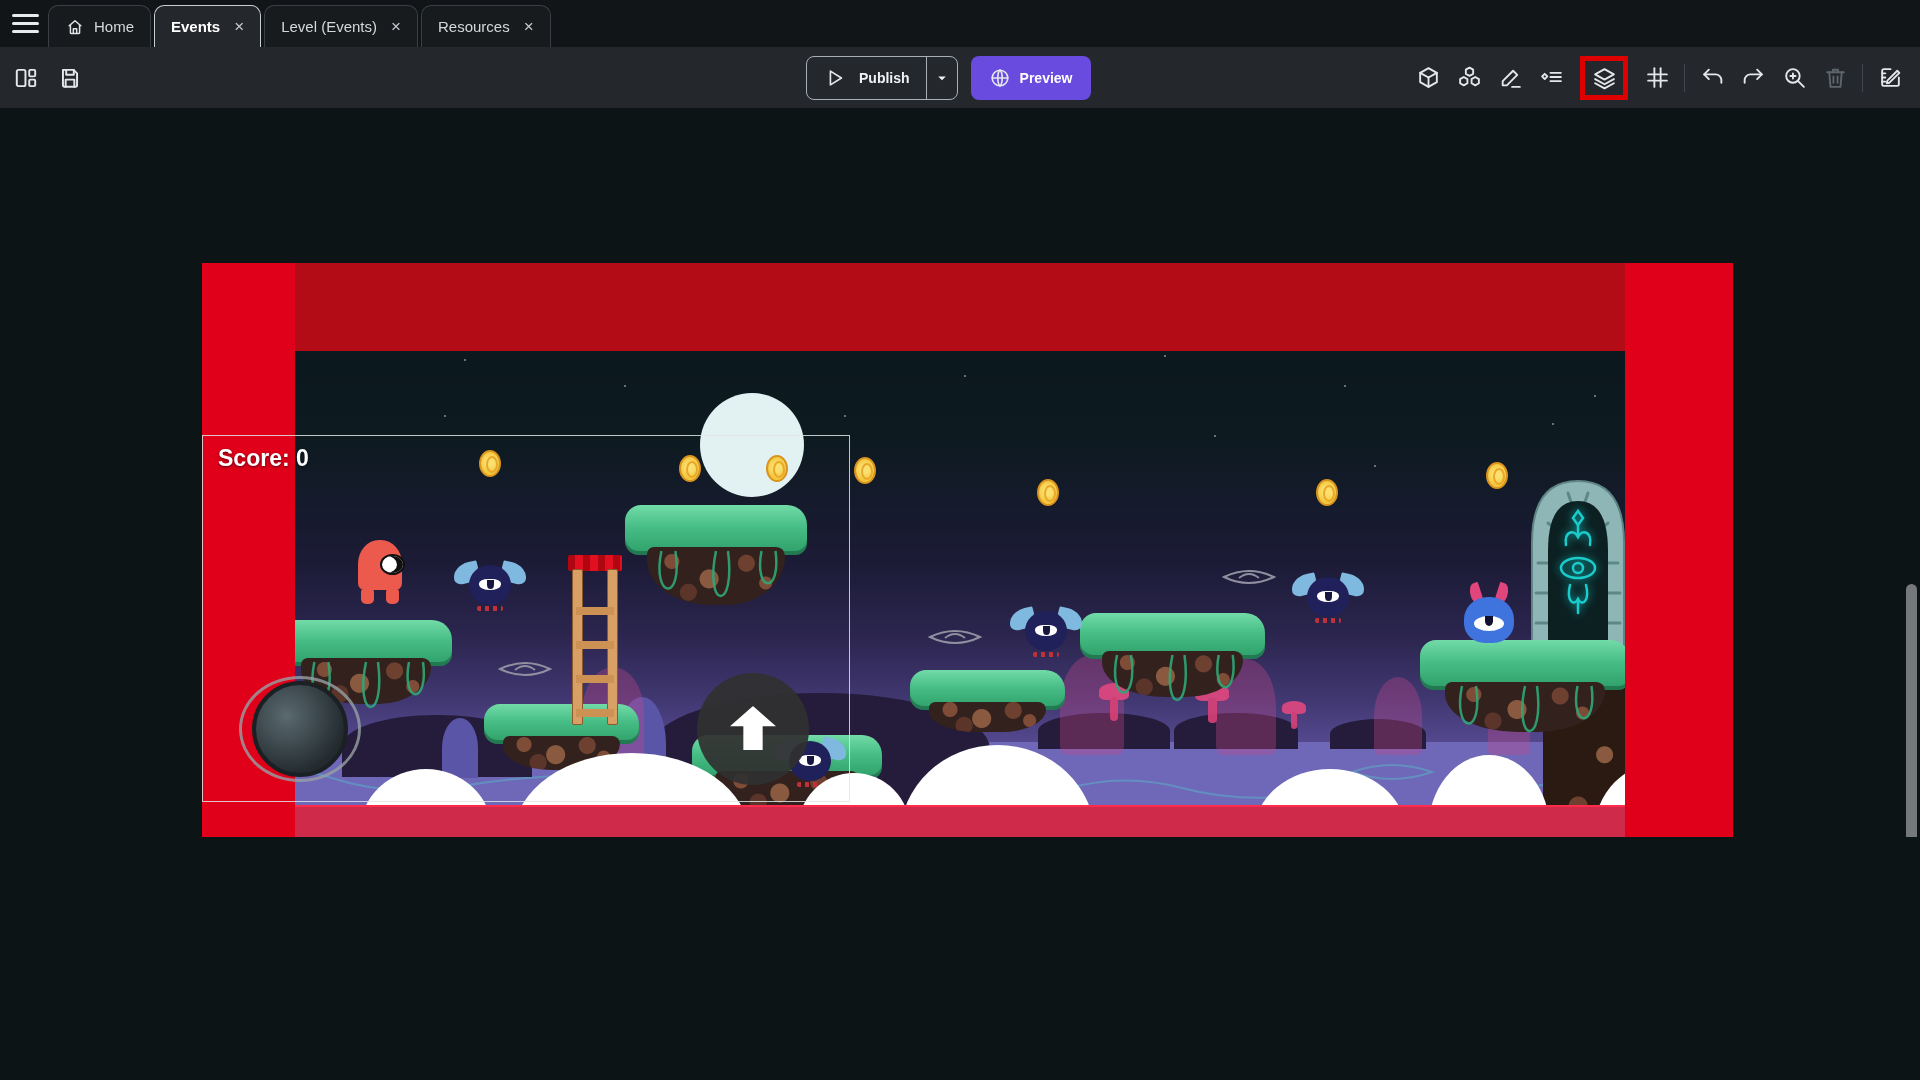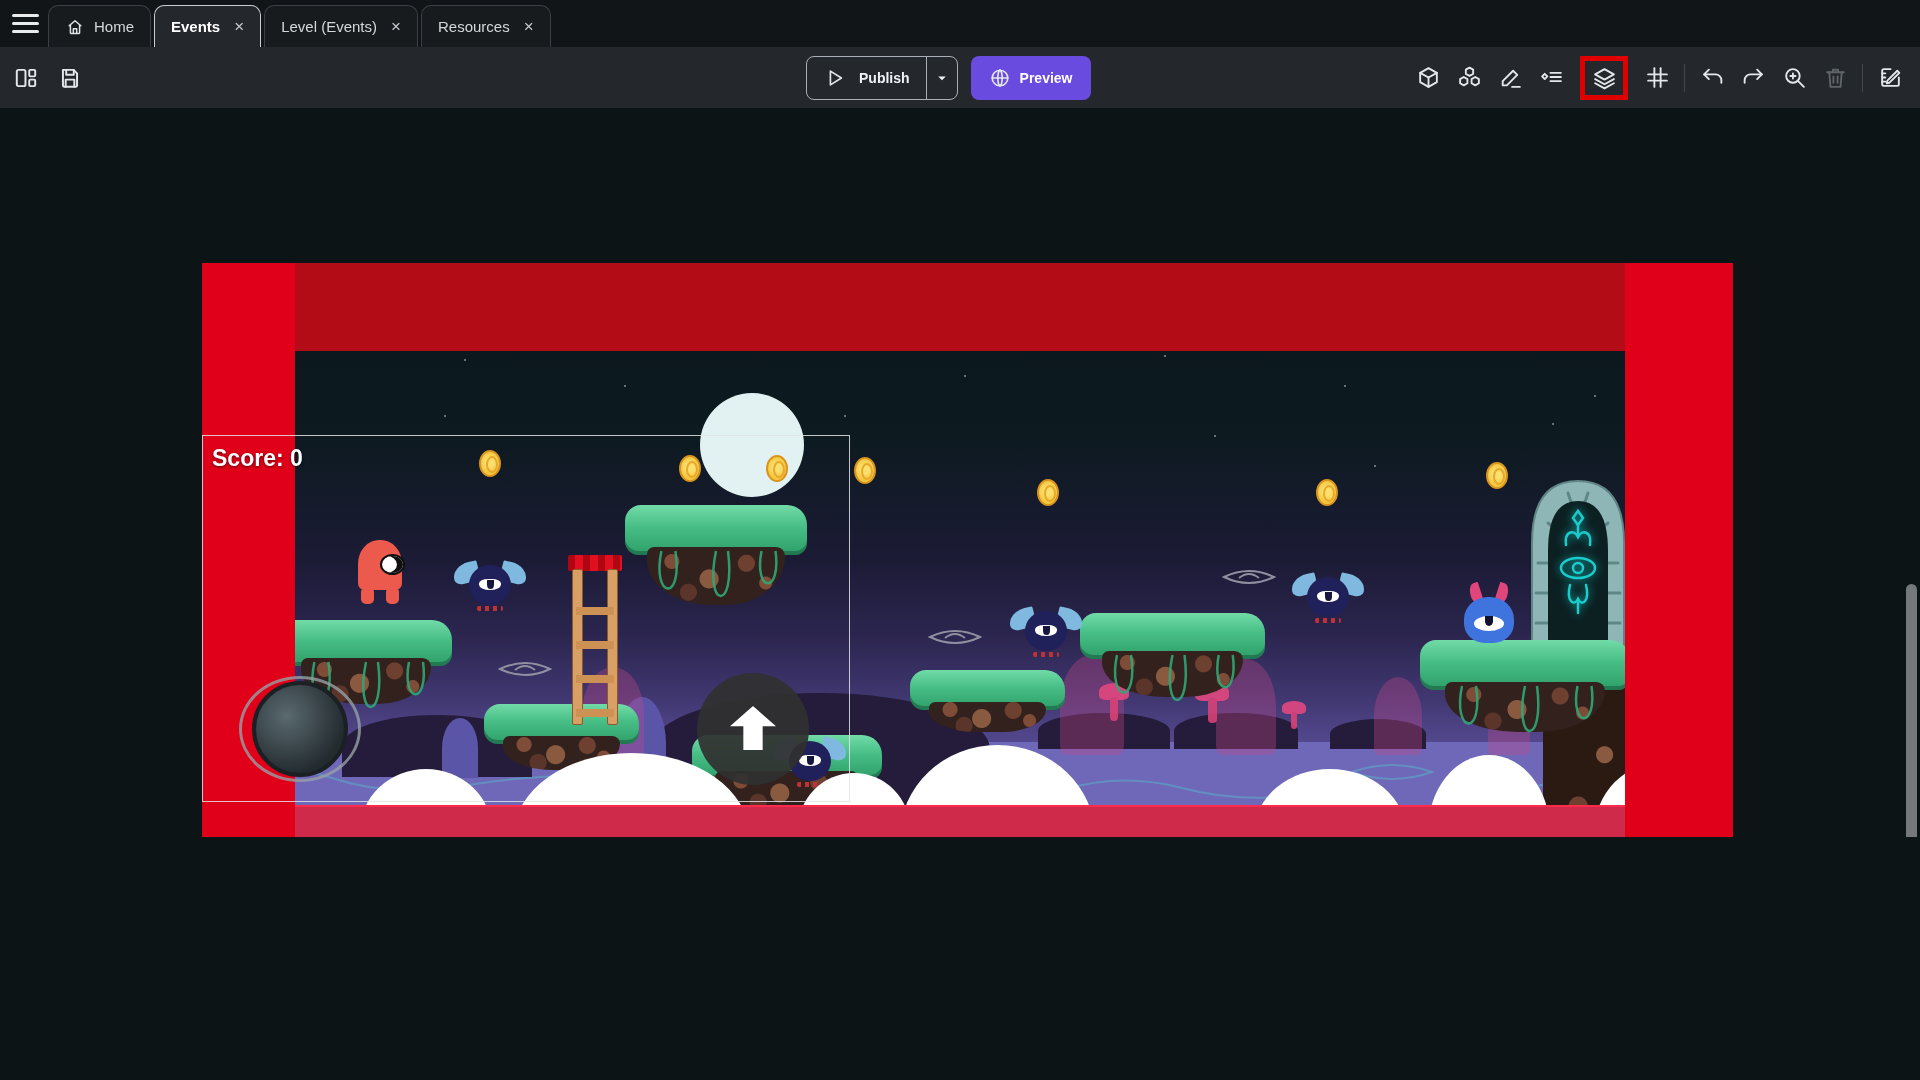--- a/index.html
+++ b/index.html
@@ -501,21 +501,21 @@
         <div class="cloud" style="left: 698px; top: 482px; width: 195px; height: 92px;"></div>
         <div class="cloud" style="left: 1052px; top: 506px; width: 152px; height: 64px;"></div>
         <div class="cloud" style="left: 1226px; top: 492px; width: 122px; height: 76px;"></div>
         <div class="cloud" style="left: 1392px; top: 498px; width: 142px; height: 72px;"></div>
         <div class="frame-top" style="height: 88px;"></div>
         <div class="frame-bottom" style="top: 542px; height: 83px;">
           <div class="band" style="height:32px"></div>
         </div>
         <div class="frame-side" style="left: 0px; width: 93px;"></div>
         <div class="frame-side" style="left: 1423px; width: 108px;"></div>
-        <div class="score" style="left: 10px; top: 182px;">Score: 0</div>
+        <div class="score" style="left: 16px; top: 182px;">Score: 0</div>
         <div class="camera" style="left: 0px; top: 172px; width: 646px; height: 365px;"></div>
         <div class="joystick" style="left: 38px; top: 414px; width: 120px; height: 104px;">
           <div class="ring"></div>
           <div class="knob"></div>
         </div>
         <div class="jump-btn" style="left: 495px; top: 410px; width: 112px; height: 112px;">
           <div class="arrow"></div>
         </div>
       </div>
 

